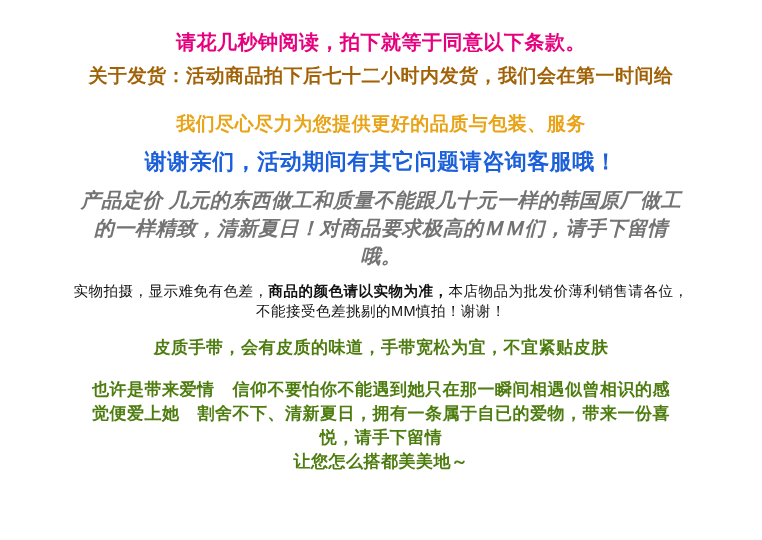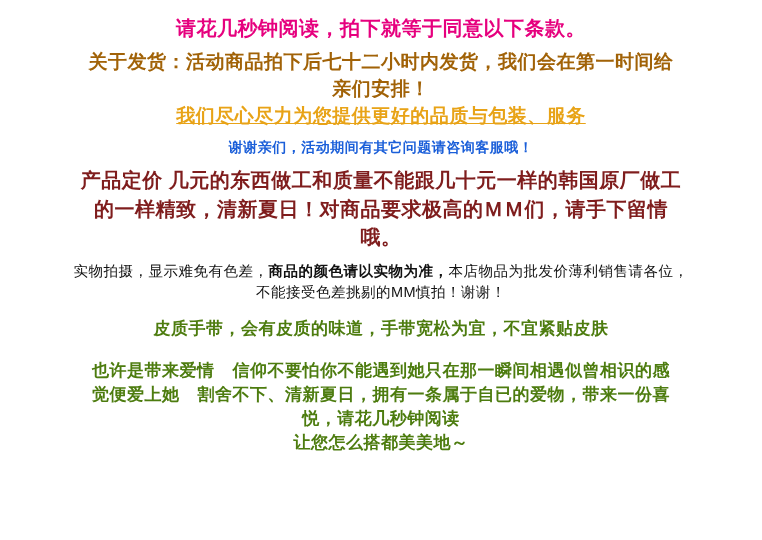--- a/index.html
+++ b/index.html
@@ -29,61 +29,61 @@
   .block {
     margin: 0;
     padding: 0;
   }
 
   
   .b1 {
     color: #e6007e;
     font-size: 20px;
     font-weight: bold;
-    margin-top: 6px;
+    margin-top: 20px;
     letter-spacing: 1px;
   }
 
   
   .b2 {
     color: #a16207;
     font-size: 19px;
     font-weight: bold;
     margin-top: 7px;
     line-height: 1.5;
     letter-spacing: 0.5px;
   }
 
   
   .b3 {
     color: #e8a317;
     font-size: 19px;
     font-weight: bold;
-    margin-top: 0;
+    margin-top: 21px;
     letter-spacing: 0.5px;
-    text-decoration: underline;
   }
 
   
   .b4 {
     color: #1b5fd9;
-    font-size: 14px;
+    font-size: 22px;
     font-weight: bold;
     margin-top: 8px;
     letter-spacing: 0.5px;
   }
 
   
   .b5 {
-    color: #7f1d1d;
+    color: #737373;
     font-size: 20px;
     font-weight: bold;
     margin-top: 8px;
     line-height: 1.5;
     letter-spacing: 0.5px;
+    font-style: italic;
   }
 
   
   .b6 {
     color: #111111;
     font-size: 14.5px;
     margin-top: 10px;
     line-height: 1.6;
     letter-spacing: 0.2px;
   }
@@ -118,21 +118,20 @@
 <body>
 
 <div class="page">
 
   <div class="block b1">
     <div class="line">请花几秒钟阅读，拍下就等于同意以下条款。</div>
   </div>
 
   <div class="block b2">
     <div class="line">关于发货：活动商品拍下后七十二小时内发货，我们会在第一时间给</div>
-    <div class="line">亲们安排！</div>
   </div>
 
   <div class="block b3">
     <div class="line">我们尽心尽力为您提供更好的品质与包装、服务</div>
   </div>
 
   <div class="block b4">
     <div class="line">谢谢亲们，活动期间有其它问题请咨询客服哦！</div>
   </div>
 
@@ -147,17 +146,17 @@
     <div class="line">不能接受色差挑剔的MM慎拍！谢谢！</div>
   </div>
 
   <div class="block b7">
     <div class="line">皮质手带，会有皮质的味道，手带宽松为宜，不宜紧贴皮肤</div>
   </div>
 
   <div class="block b8">
     <div class="line"><span>也许是带来爱情</span><span class="indent"></span><span>信仰不要怕你不能遇到她只在那一瞬间相遇似曾相识的感</span></div>
     <div class="line"><span>觉便爱上她</span><span class="indent"></span><span>割舍不下、清新夏日，拥有一条属于自已的爱物，带来一份喜</span></div>
-    <div class="line">悦，请花几秒钟阅读</div>
+    <div class="line">悦，请手下留情</div>
     <div class="line">让您怎么搭都美美地～</div>
   </div>
 
 </div>
 
 </body></html>

